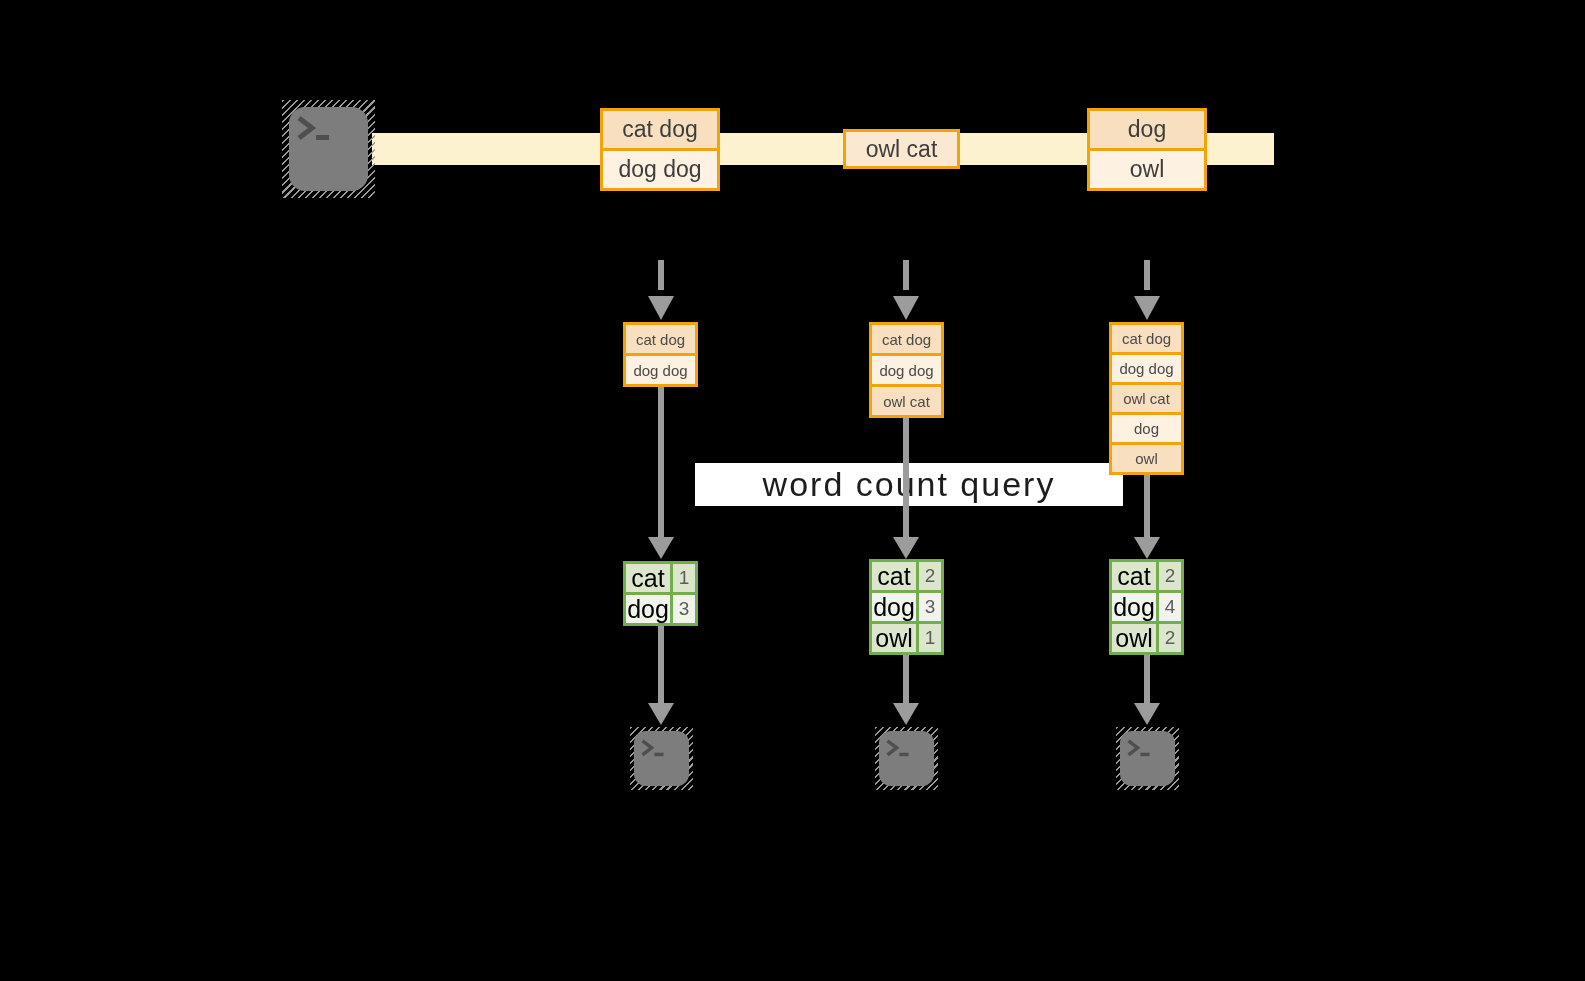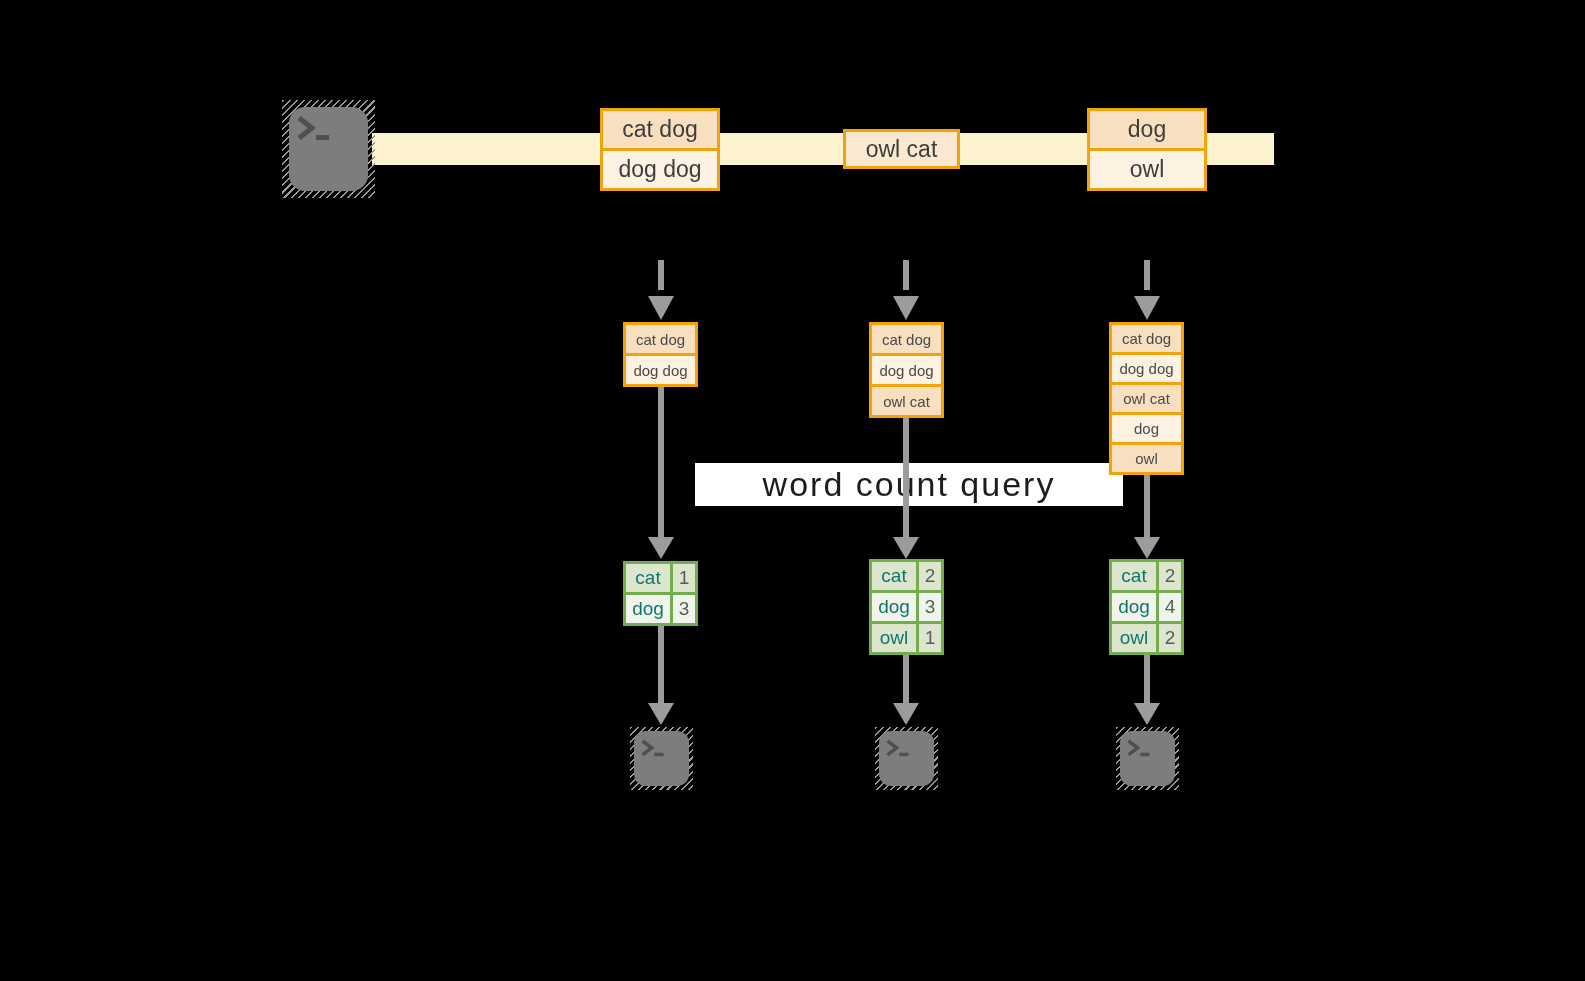--- a/index.html
+++ b/index.html
@@ -45,21 +45,21 @@
   .scell.h27{height:27px;}
   .scell + .scell{border-top:3px solid var(--orange);}
   
   .vline{position:absolute;width:6px;background:var(--gray);}
   .tri-line{border-top:22px solid var(--gray);}
   
   .counts{position:absolute;width:75px;box-sizing:border-box;border:3px solid var(--green);display:flex;flex-direction:column;}
   .crow{display:flex;height:28px;}
   .crow + .crow{border-top:3px solid var(--green);}
   .cword{width:44px;border-right:3px solid var(--green);display:flex;align-items:center;justify-content:center;
-    font-size:19px;color:#0f766e;}
+    font-size:25px;color:#000000;}
   .cnum{flex:1;display:flex;align-items:center;justify-content:center;font-size:19px;color:#5c5c5c;}
   .row-dark .cword,.row-dark .cnum{background:var(--greencell);}
   .row-light .cword,.row-light .cnum{background:var(--greenlight);}
   
   .terminal{position:absolute;background:repeating-linear-gradient(135deg,#9b9b9b 0px,#9b9b9b 1.5px,transparent 1.5px,transparent 5px);}
   .terminal-lg{left:282px;top:100px;width:93px;height:98px;}
   .terminal-sm{width:63px;height:63px;top:727px;}
   .terminal-body{position:absolute;background:var(--termgray);}
   .terminal-lg .terminal-body{inset:7px;border-radius:16px;}
   .terminal-sm .terminal-body{inset:4px;border-radius:12px;}

